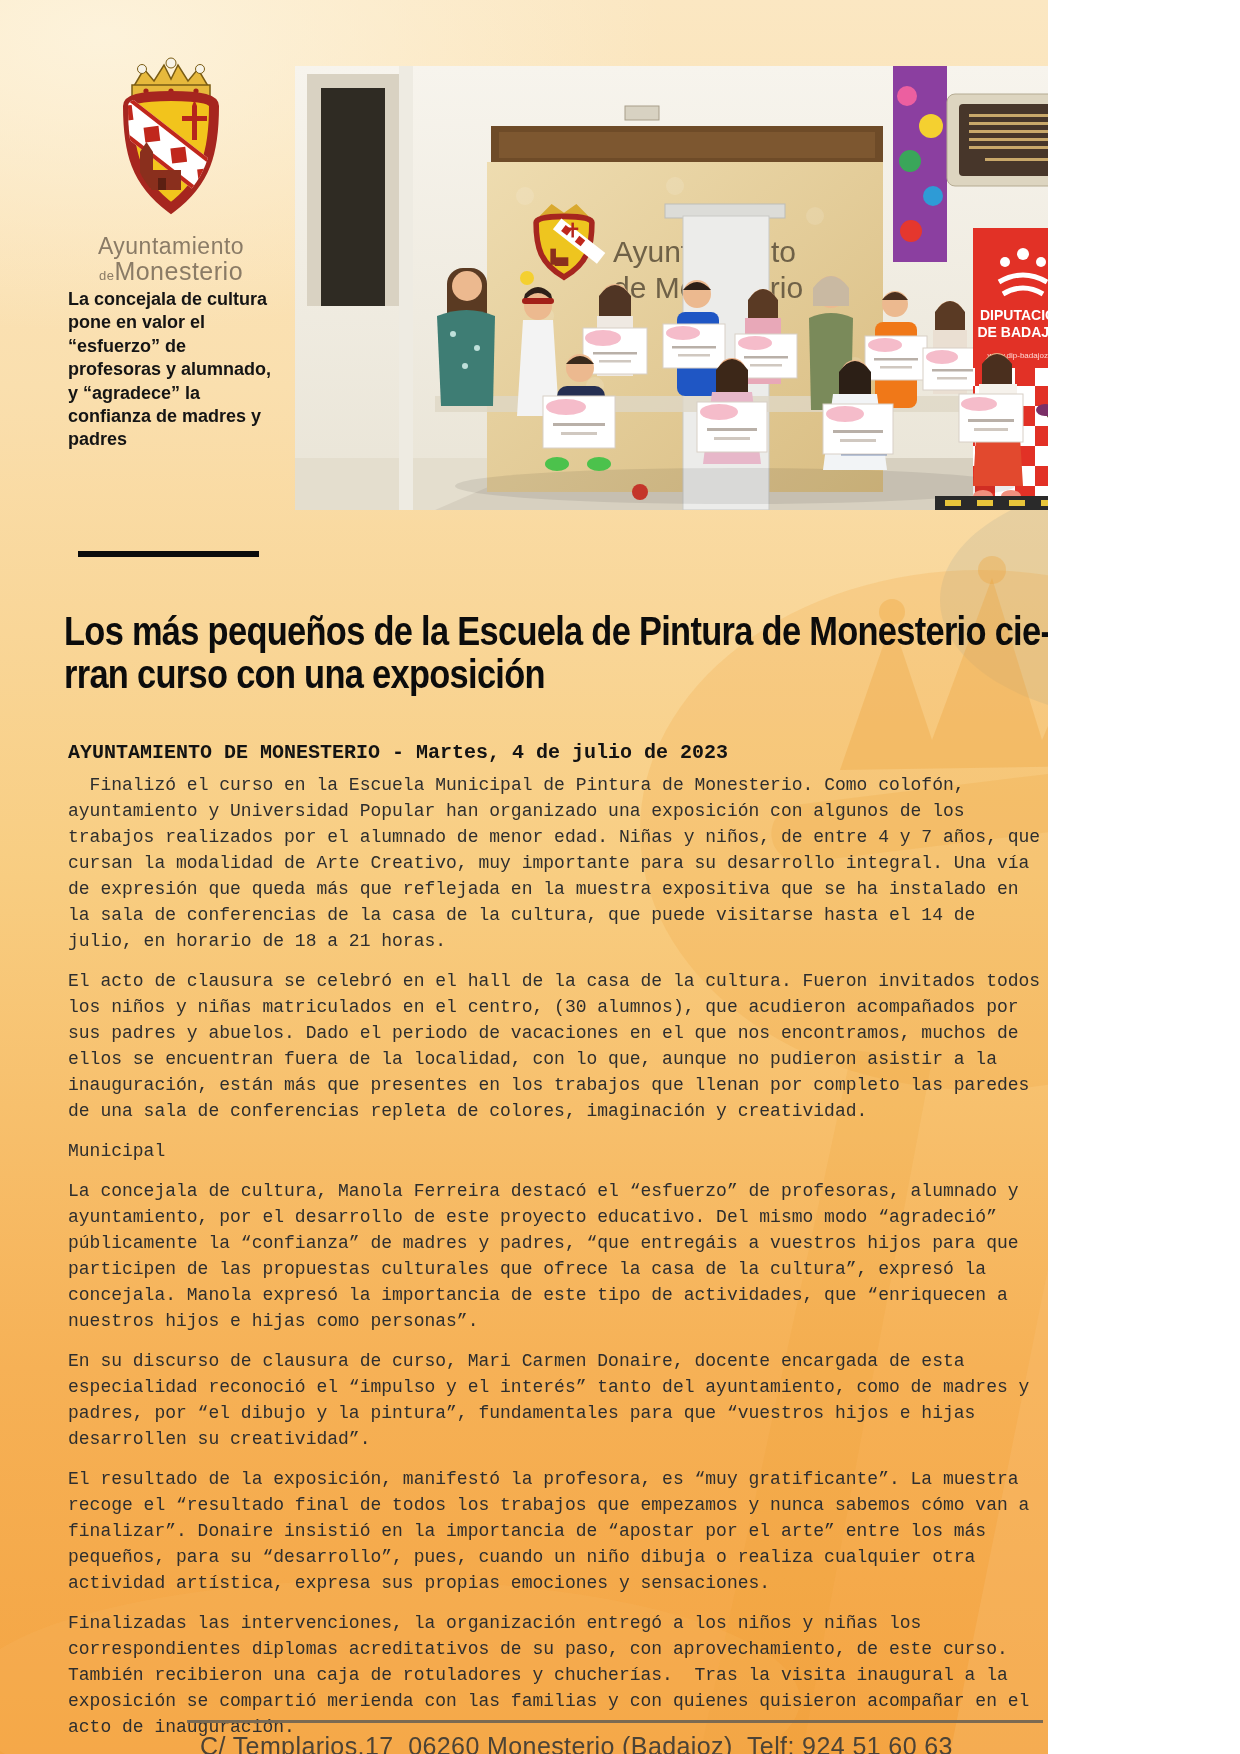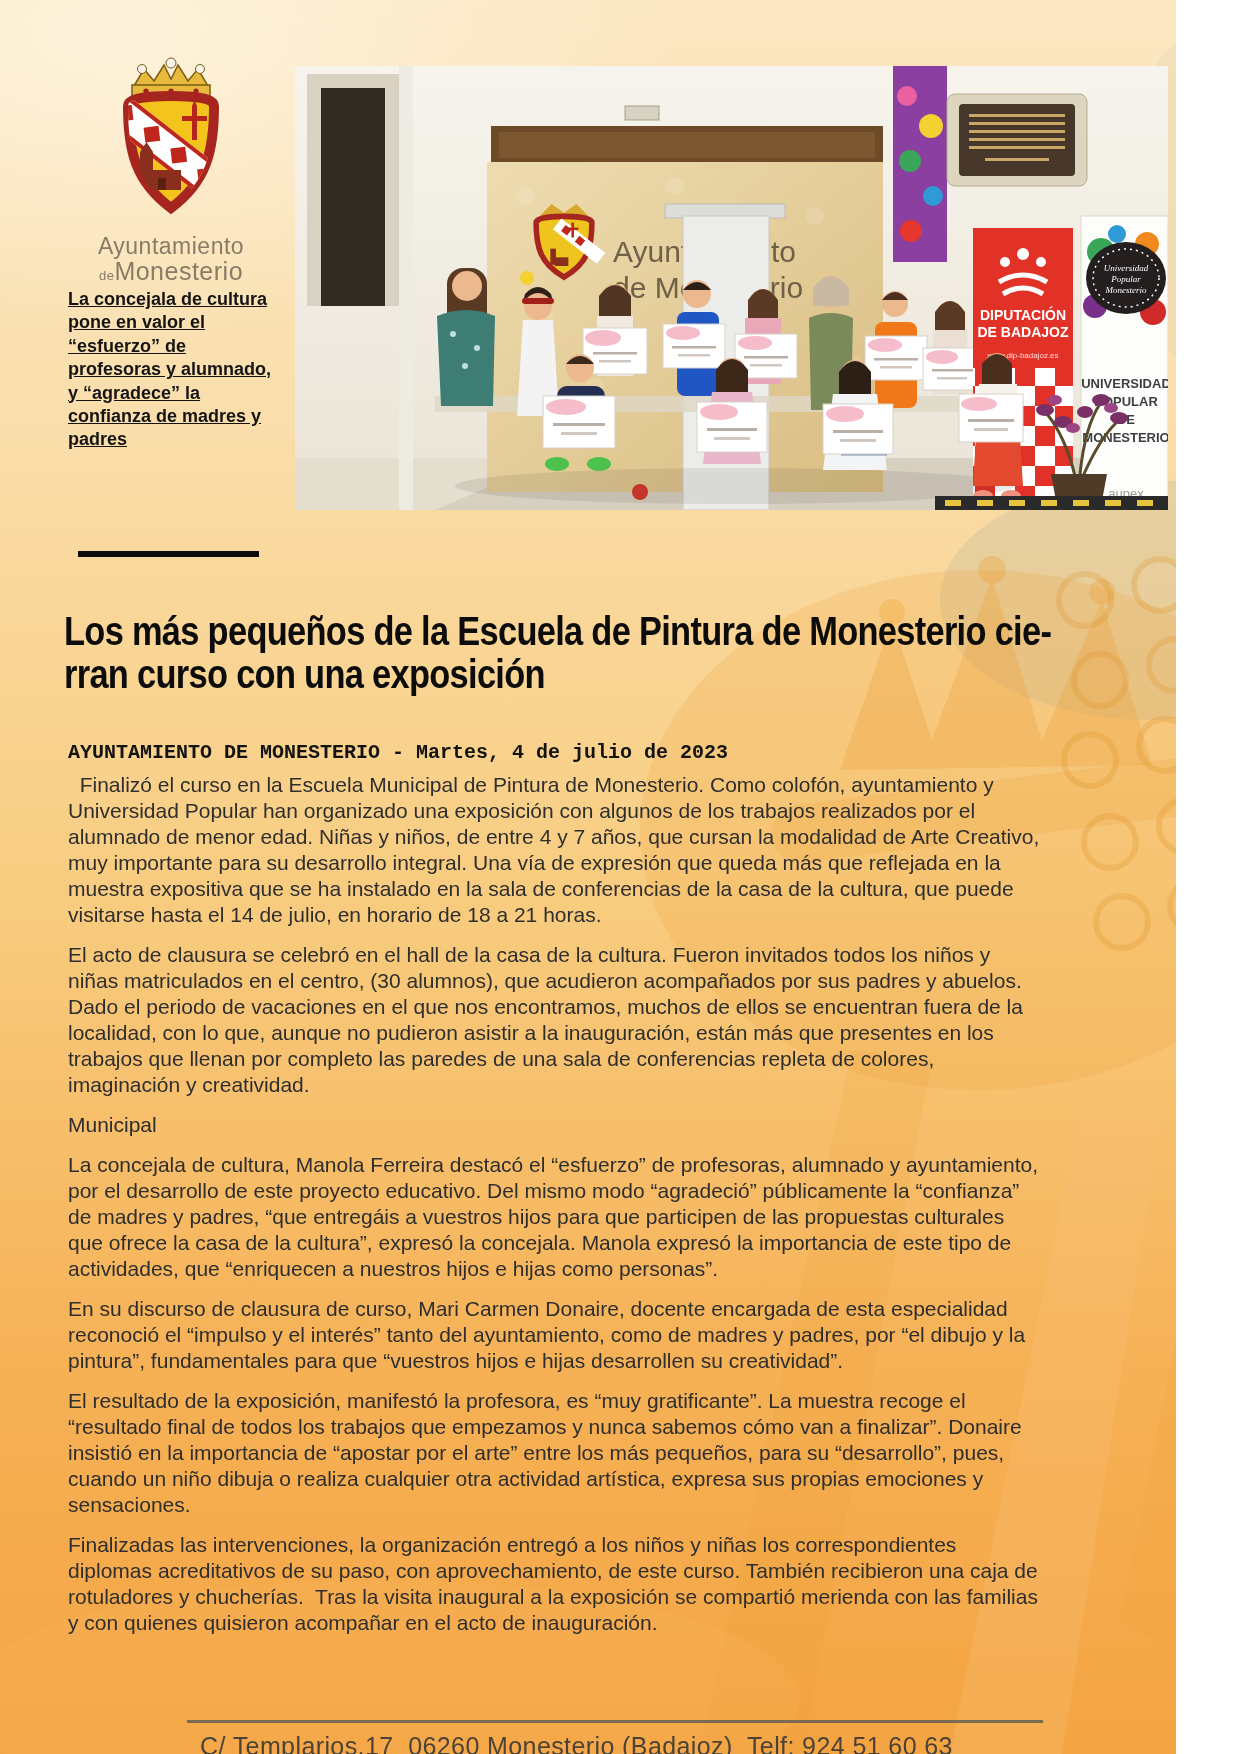--- a/index.html
+++ b/index.html
@@ -1,43 +1,43 @@
 <!DOCTYPE html>
 <html><head>
 <meta charset="utf-8">
 <style>
   html,body{margin:0;padding:0;}
   .page{
-    position:relative;width:1176px;height:1754px;overflow:hidden;
+    position:relative;width:1048px;height:1754px;overflow:hidden;
     font-family:"Liberation Sans",sans-serif;
     background:
       radial-gradient(ellipse 900px 480px at 10% 2%, rgba(253,243,220,.95), rgba(253,243,220,0) 62%),
       linear-gradient(180deg,#fbe7c2 0%,#fadfae 22%,#f8cd81 50%,#f6b156 78%,#f4a442 100%);
   }
   .watermark{position:absolute;left:0;top:0;pointer-events:none;}
   
   .logo-block{position:absolute;left:76px;top:56px;width:190px;text-align:center;}
   .logo-text{margin-top:6px;color:#8a7b66;line-height:1.05;letter-spacing:.5px;}
   .logo-text .l1{font-size:23px;}
   .logo-text .de{font-size:13px;}
   .logo-text .l2{font-size:25px;}
   
   .sidebar-note{position:absolute;left:68px;top:288px;width:204px;
     font-weight:bold;font-size:18px;line-height:1.3;color:#141414;}
-  .sidebar-note p{margin:0 0 15px 0;text-decoration:underline;}
+  .sidebar-note p{margin:0 0 15px 0;}
   .rule{position:absolute;left:78px;top:551px;width:181px;height:6px;background:#0b0b0b;}
   
   .photo{position:absolute;left:295px;top:66px;width:873px;height:444px;overflow:hidden;}
   
   .headline{position:absolute;left:64px;top:610px;width:1180px;
     font-size:40px;font-weight:bold;color:#0c0c0c;line-height:1.08;letter-spacing:-.8px;
     transform:scaleX(.86);transform-origin:left top;}
   .dateline{position:absolute;left:68px;top:741px;font-size:20px;font-weight:bold;color:#131313;font-family:Liberation Mono, monospace;}
   .body-text{position:absolute;left:68px;top:772px;width:973px;
-    font-size:21px;line-height:26px;color:#2e2e2e;}
+    font-size:18px;line-height:26px;color:#2e2e2e;font-family:Liberation Mono, monospace;}
   .body-text p{margin:0 0 14px 0;white-space:pre-wrap;}
   
   .footer-rule{position:absolute;left:187px;top:1720px;width:856px;height:3px;background:#7b6a52;}
   .footer-address{position:absolute;left:200px;top:1732px;font-size:25px;color:#4c4336;letter-spacing:.4px;white-space:pre;}
 </style>
 </head>
 <body>
 
 <div class="page">
 

